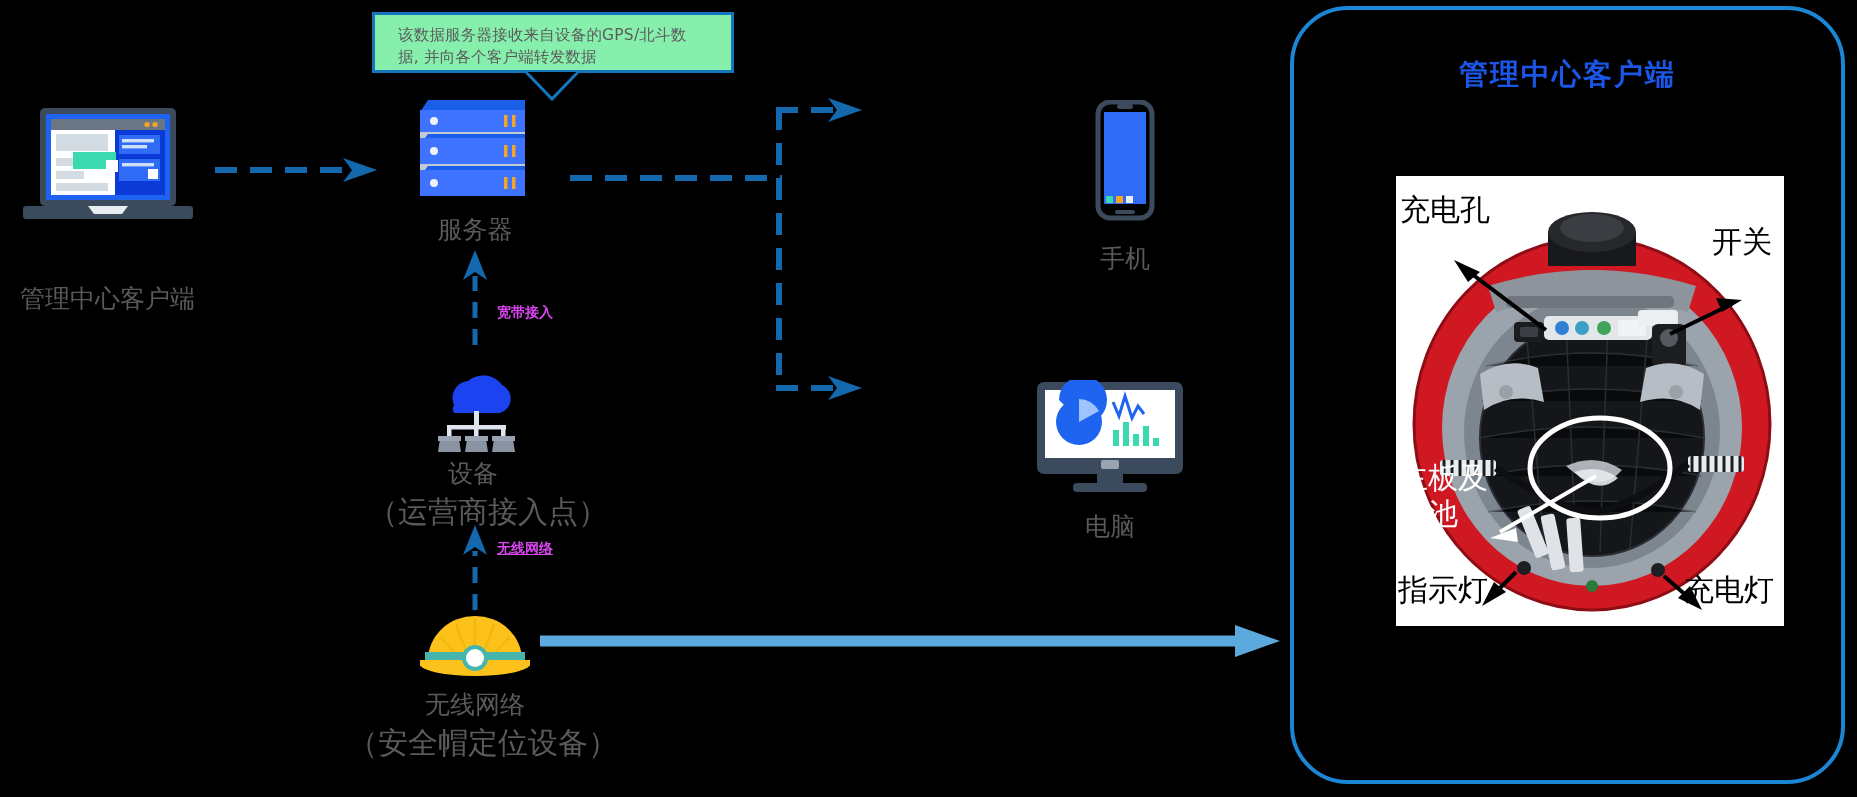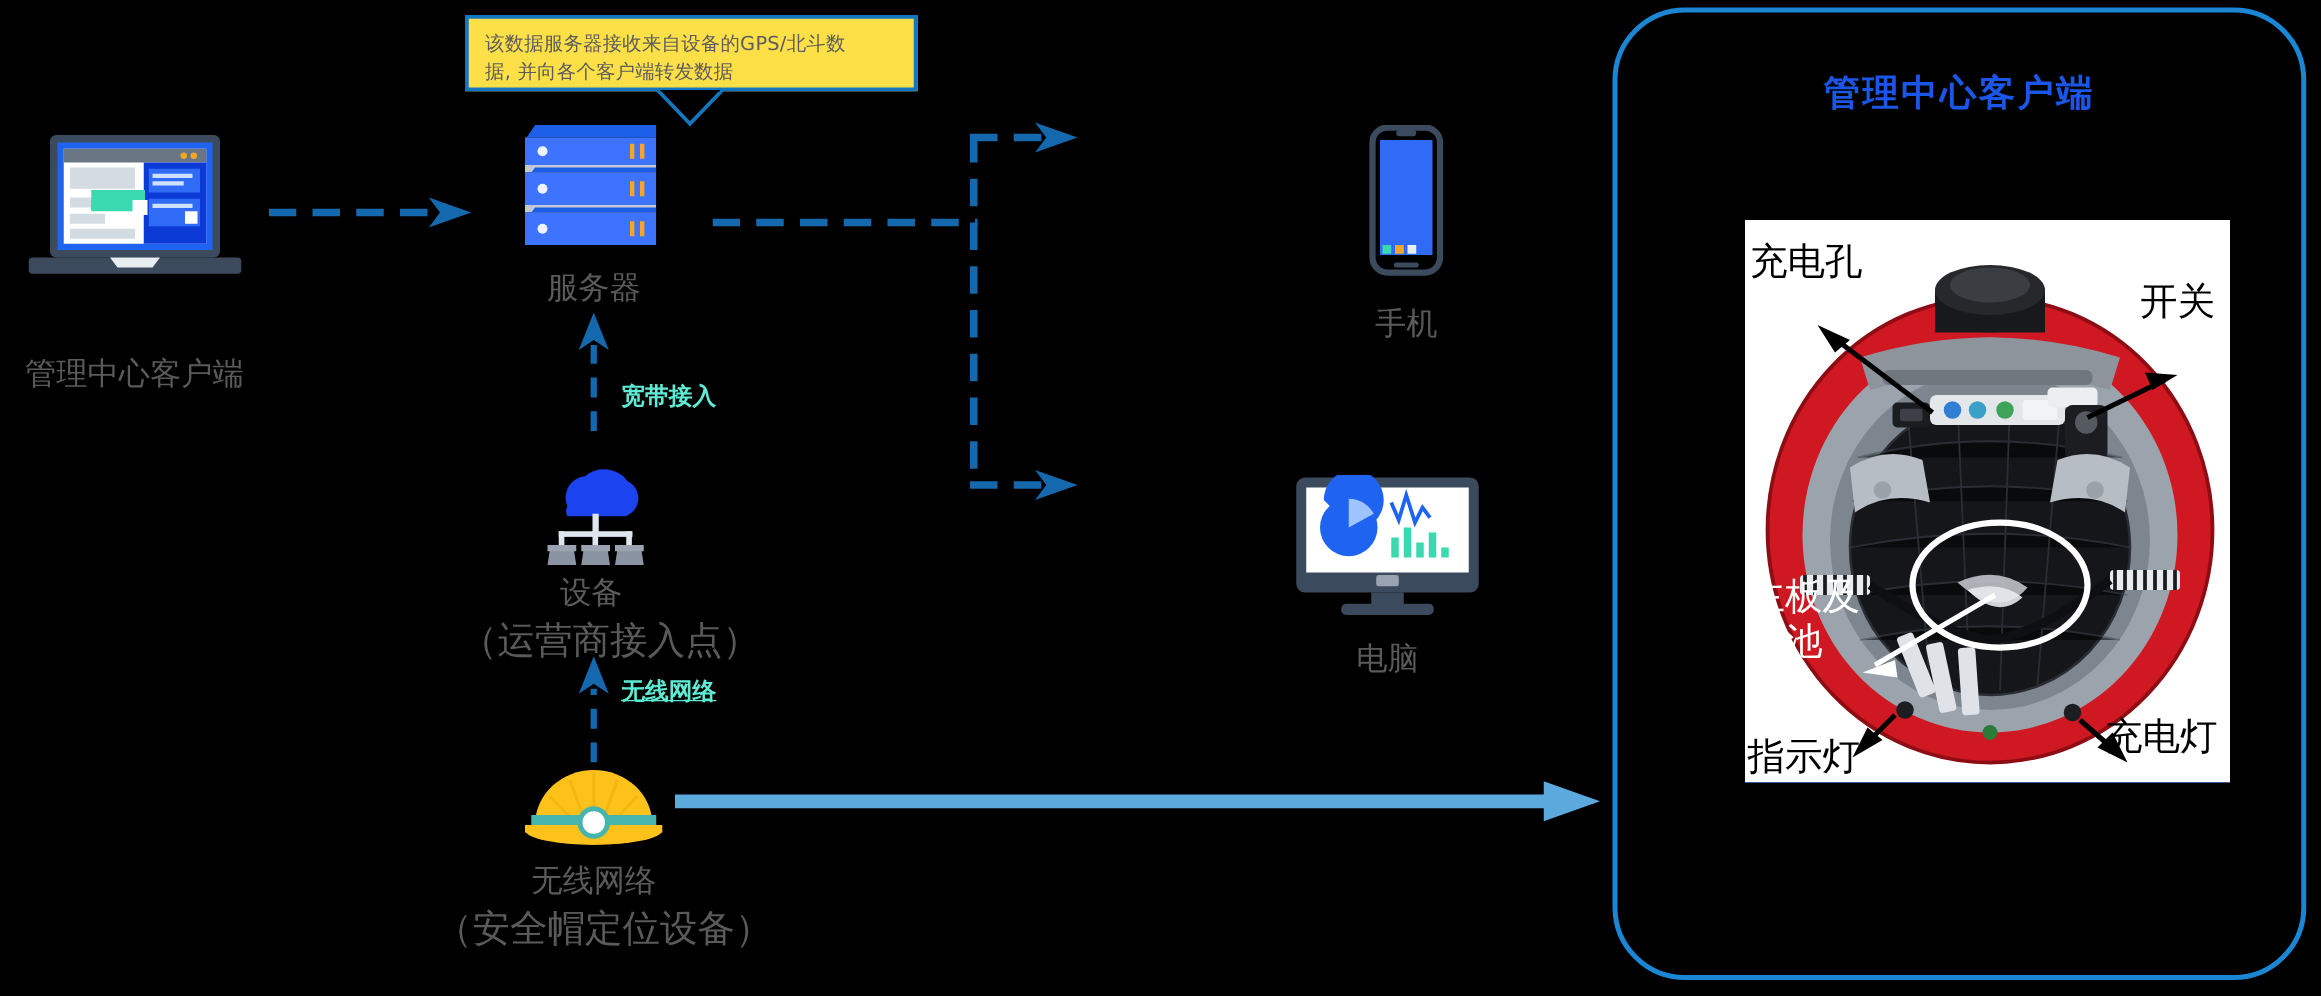--- a/index.html
+++ b/index.html
@@ -9,42 +9,42 @@
     font-family: "DejaVu Sans", "Liberation Sans", sans-serif;
     overflow: hidden;
   }
   #stage { position: relative; width: 1857px; height: 797px; background: #000; }
 
   .abs { position: absolute; }
 
   
   #callout {
     left: 372px; top: 12px; width: 362px; height: 61px;
-    border: 3px solid #1477bd; background: #fde047;
-    padding: 9px 11px 0 13px;
+    border: 3px solid #1477bd; background: #86efac;
+    padding: 9px 11px 0 23px;
   }
   #callout .ctext {
     color: #5c5c5c; font-size: 15.5px; line-height: 1.42;
     font-family: "DejaVu Sans", sans-serif; letter-spacing: .2px;
   }
   #callout-tail {
     left: 524px; top: 72px; width: 56px; height: 30px;
   }
 
   
   .node-label {
     color: #5a5a5a; font-size: 25px; text-align: center;
     font-family: "DejaVu Sans", sans-serif; white-space: nowrap;
   }
   .node-sub {
     color: #5a5a5a; font-size: 30px; text-align: center;
     font-family: "DejaVu Sans", sans-serif; white-space: nowrap;
   }
   .link-label {
-    color: #5eead4; font-size: 19px; font-weight: bold;
+    color: #d946ef; font-size: 14px; font-weight: bold;
     font-family: "DejaVu Sans", sans-serif; white-space: nowrap;
   }
 
   
   #right-panel {
     left: 1290px; top: 6px; width: 555px; height: 778px;
     border: 4px solid #1b86d4; border-radius: 58px; background: #000;
   }
   #panel-title {
     left: 1290px; top: 55px; width: 555px;
@@ -318,17 +318,17 @@
       <path d="M120,396 L92,424" stroke="#000" stroke-width="4"></path>
       <path d="M86,430 L98,406 L110,416 Z" fill="#000"></path>
       <path d="M268,400 L300,428" stroke="#000" stroke-width="4"></path>
       <path d="M306,434 L294,410 L282,422 Z" fill="#000"></path>
     </svg>
 
     <div class="ph-label" style="left:4px;top:18px;">充电孔</div>
     <div class="ph-label" style="left:316px;top:50px;">开关</div>
     <div class="ph-label w" style="left:2px;top:286px;">主板及</div>
     <div class="ph-label w" style="left:2px;top:322px;">电池</div>
-    <div class="ph-label" style="left:2px;top:398px;margin-top:16px;">指示灯</div>
+    <div class="ph-label" style="left:2px;top:398px;">指示灯</div>
     <div class="ph-label" style="left:288px;top:398px;">充电灯</div>
   </div>
 
 </div>
 
 </body></html>

